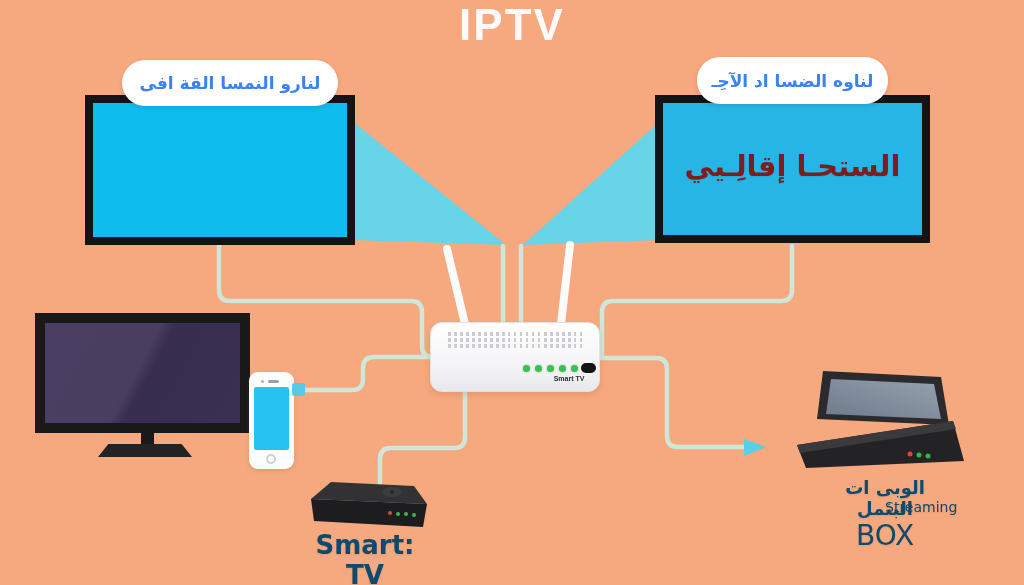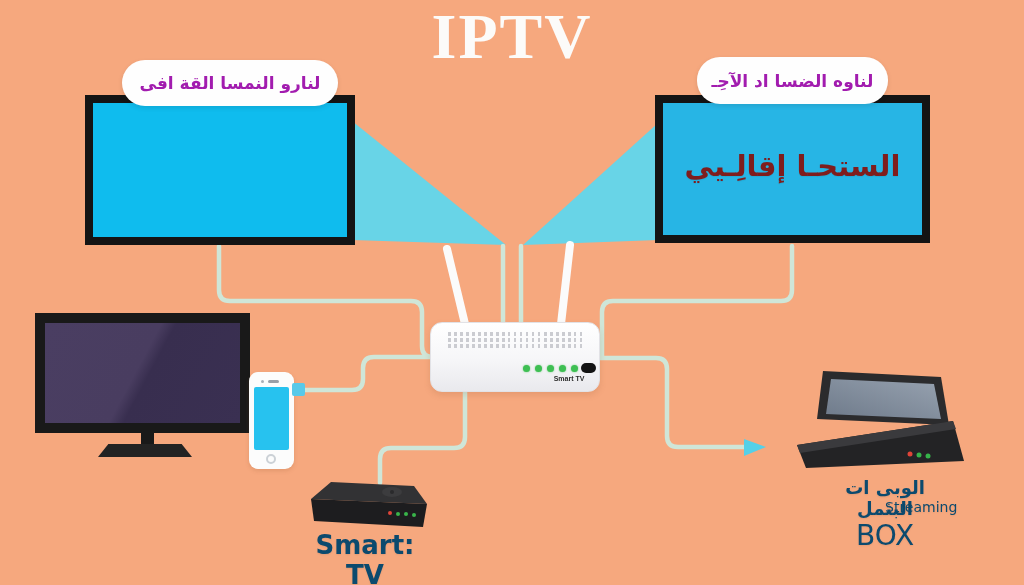--- a/index.html
+++ b/index.html
@@ -9,41 +9,41 @@
     background:#f6a87e;
     overflow:hidden;
     font-family:"DejaVu Sans","Liberation Sans",sans-serif;
   }
   .layer{position:absolute;left:0;top:0;z-index:1;}
   .layer2{position:absolute;left:0;top:0;z-index:3;}
 
   .big-title{
     position:absolute;top:0px;left:0;width:100%;
     text-align:center;z-index:6;
-    font-size:64px;font-weight:bold;letter-spacing:2px;
+    font-size:44px;font-weight:bold;letter-spacing:2px;
     color:#fcfbf9;
-    font-family:Liberation Serif, serif;
+    font-family:Liberation Sans, sans-serif;
   }
 
   
   .tv{position:absolute;z-index:2;border:8px solid #141414;box-sizing:border-box;}
   .tv-left{left:85px;top:95px;width:270px;height:150px;background:#0fbcee;}
   .tv-right{left:655px;top:95px;width:275px;height:148px;background:#27b5e5;
     display:flex;align-items:center;justify-content:center;}
   .tv-right-text{
     color:#7f1d1d;font-size:29px;font-weight:bold;
     padding-bottom:6px;text-shadow:0 1px 1px rgba(0,0,0,0.06);
   }
 
   
   .bubble{
     position:absolute;z-index:5;background:#fefefe;border-radius:23px;
     display:flex;align-items:center;justify-content:center;
     box-shadow:0 2px 5px rgba(0,0,0,0.10);
-    color:#a21caf;font-size:17px;font-weight:bold;
+    color:#3b82f6;font-size:17px;font-weight:bold;
   }
   .bubble-left{left:122px;top:60px;width:216px;height:46px;}
   .bubble-right{left:697px;top:57px;width:191px;height:47px;}
 
   
   .router{
     position:absolute;z-index:2;
     left:430px;top:322px;width:170px;height:70px;
     background:linear-gradient(180deg,#ffffff 0%,#f6f6f8 55%,#e9e9ed 100%);
     border:1px solid #e2e2e6;border-radius:12px;box-sizing:border-box;

